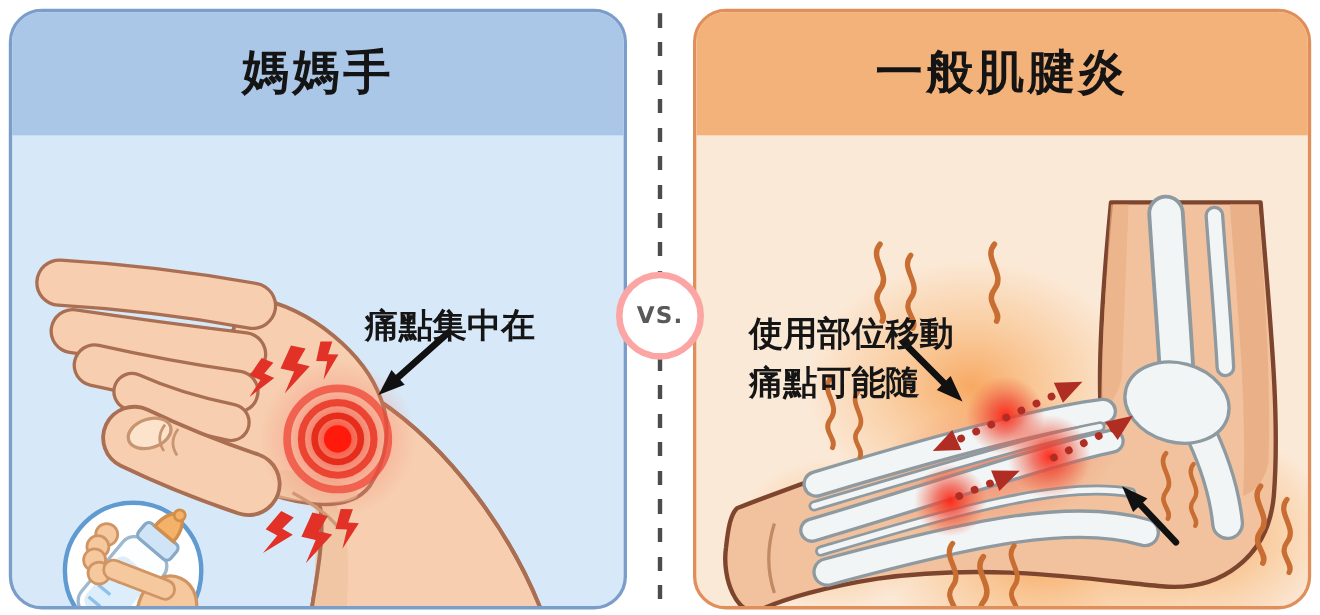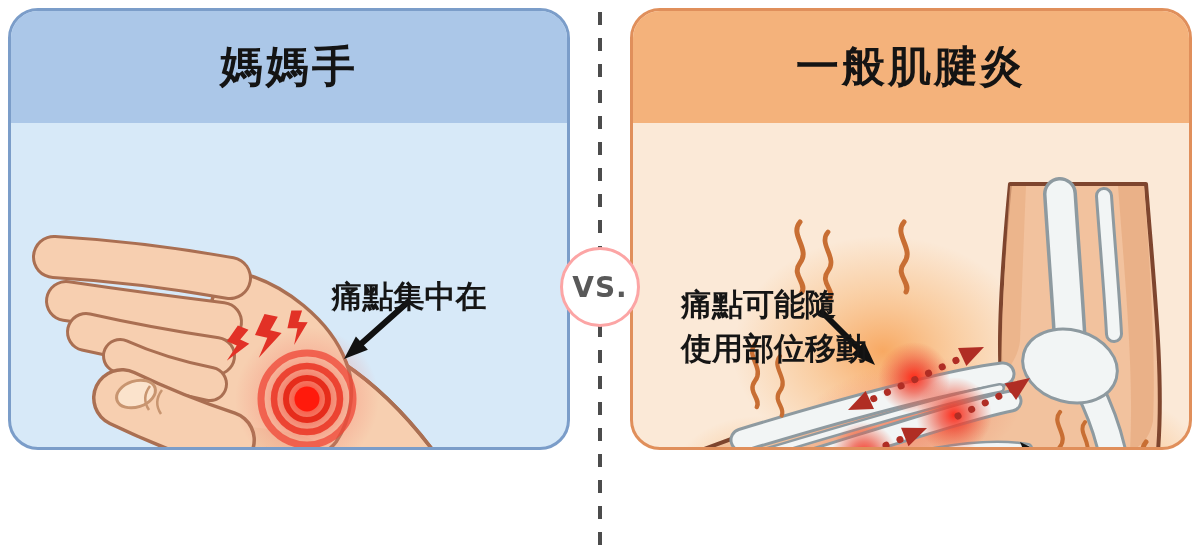--- a/index.html
+++ b/index.html
@@ -1,39 +1,39 @@
 <!DOCTYPE html>
 <html><head>
 <meta charset="utf-8">
 <style>
   html,body{margin:0;padding:0;background:#ffffff;}
   .canvas{position:relative;width:1200px;height:559px;background:#ffffff;overflow:hidden;
           font-family:"DejaVu Sans","Liberation Sans",sans-serif;}
-  .panel{position:absolute;top:8px;width:562px;height:442px;border:3px solid;border-radius:30px;
+  .panel{position:absolute;top:8px;width:562px;height:546px;border:3px solid;border-radius:30px;
          box-sizing:border-box;overflow:hidden;}
   .panel.left{left:8px;border-color:#7b9dc9;background:#d7e9f8;}
   .panel.right{left:630px;border-color:#e08f5b;background:#fbe9d7;}
   .panel-header{height:112px;display:flex;flex-direction:column;align-items:center;justify-content:center;
                 gap:2px;position:relative;z-index:3;}
   .panel.left .panel-header{background:#abc7e8;}
   .panel.right .panel-header{background:#f4b27b;}
   .panel-title{font-size:43px;font-weight:800;color:#141414;letter-spacing:3px;line-height:1.05;}
   .panel-subtitle{font-size:29px;font-weight:700;color:#141414;line-height:1.05;}
   .panel-body{position:absolute;left:0;top:112px;right:0;bottom:0;}
   .illu{position:absolute;left:-3px;top:-3px;width:562px;height:543px;z-index:1;}
   .ann{position:absolute;z-index:4;font-weight:800;color:#151515;}
   .ann div{white-space:nowrap;}
   .ann-left{left:253px;top:153px;width:290px;text-align:center;font-size:31px;line-height:41px;}
   .ann-r1{left:48px;top:159px;font-size:31px;line-height:44px;}
   .divider{position:absolute;left:598px;top:12px;width:4px;height:535px;z-index:0;
            background:repeating-linear-gradient(to bottom,#4c4c4c 0 13px,transparent 13px 26px);}
   .vs-badge{position:absolute;left:560px;top:247px;width:80px;height:80px;border-radius:50%;
-            background:#ffffff;border:3px solid #fca5a5;box-sizing:border-box;z-index:5;
+            background:#ffffff;border:6px solid #fca5a5;box-sizing:border-box;z-index:5;
             display:flex;align-items:center;justify-content:center;
-            font-size:28px;font-weight:800;color:#595959;letter-spacing:1px;}
+            font-size:21px;font-weight:800;color:#595959;letter-spacing:1px;}
 </style>
 </head>
 <body>
 
 <div class="canvas">
 
   <div class="divider"></div>
   <div class="vs-badge">
     <span>VS.</span>
   </div>
@@ -221,20 +221,20 @@
         </g>
         <g>
           <path d="M 1071,437 L 1039,403" stroke="#111111" stroke-width="6" stroke-linecap="round"></path>
           <path d="M 1022,386 L 1045.1,397.1 L 1032.1,409.5 Z" fill="#111111"></path>
         </g>
 
         <path d="M 1156,546 L 1192,508 L 1192,546 Z" fill="#faeedd" stroke="#eed9c0" stroke-width="1.5"></path>
       </svg>
 
       <div class="ann ann-r1">
+        <div>使用部位移動</div>
         <div>痛點可能隨</div>
-        <div>使用部位移動</div>
       </div>
 
     </div>
   </section>
 
 </div>
 
 </body></html>

